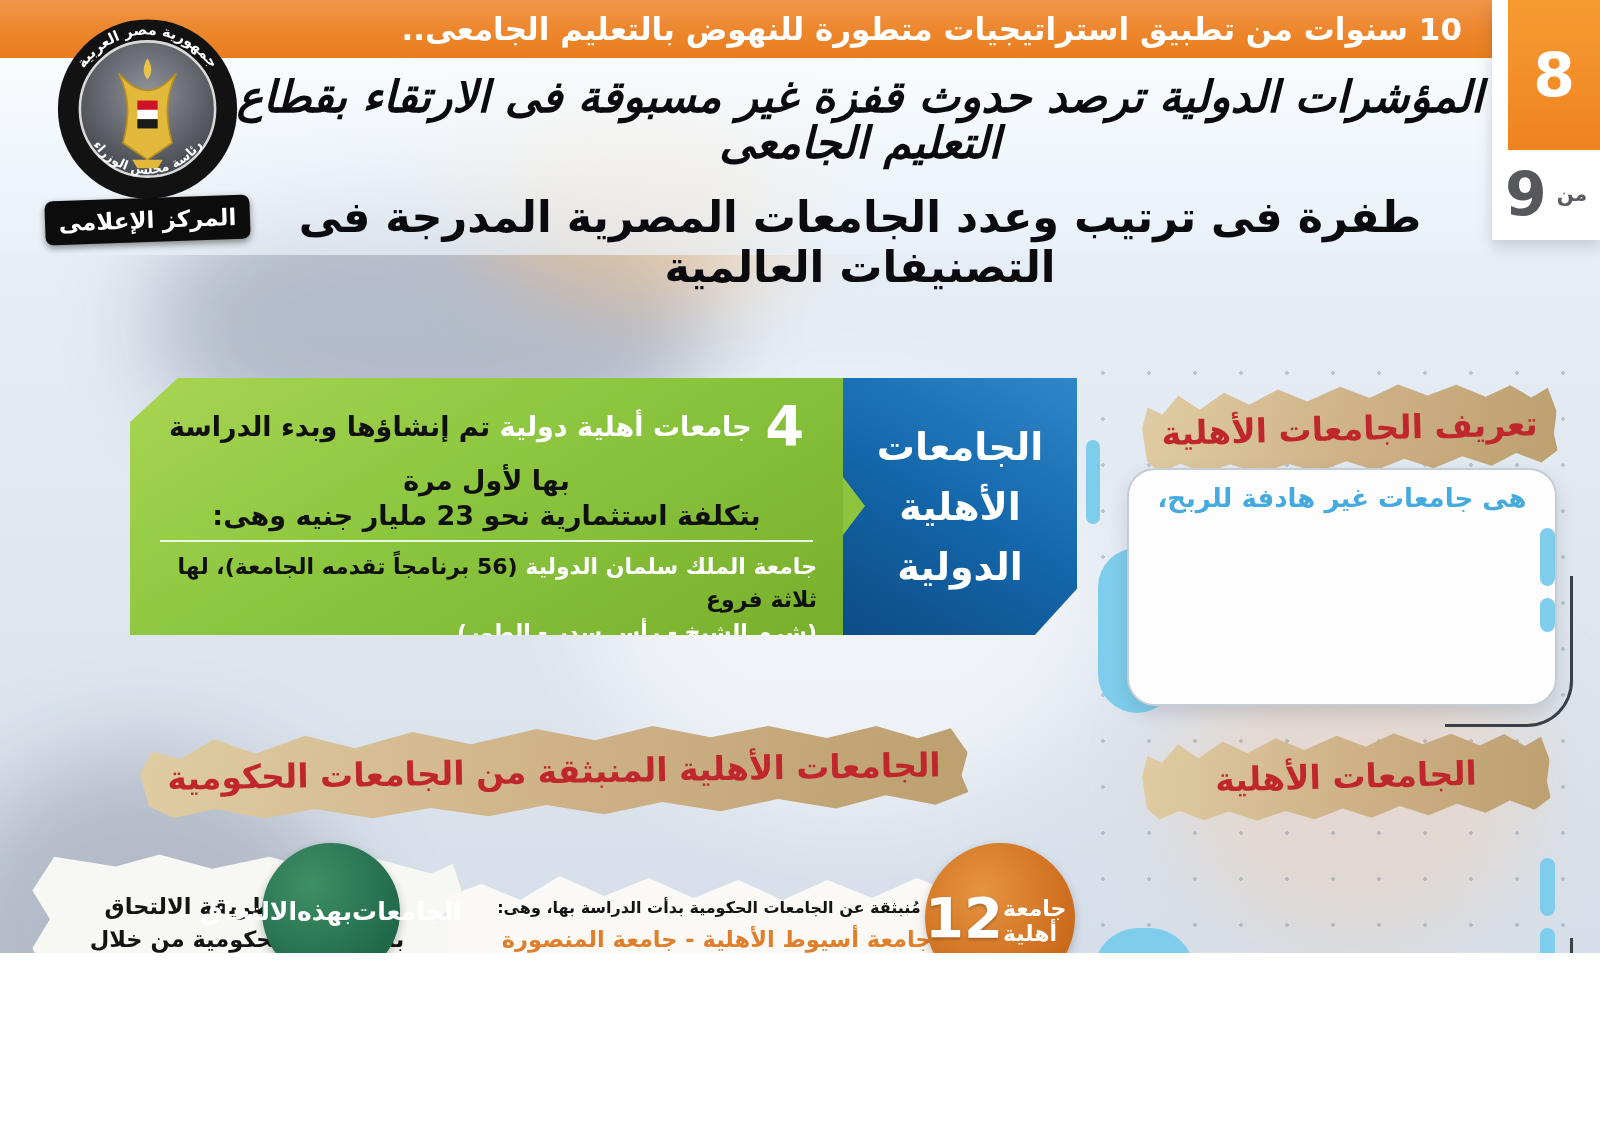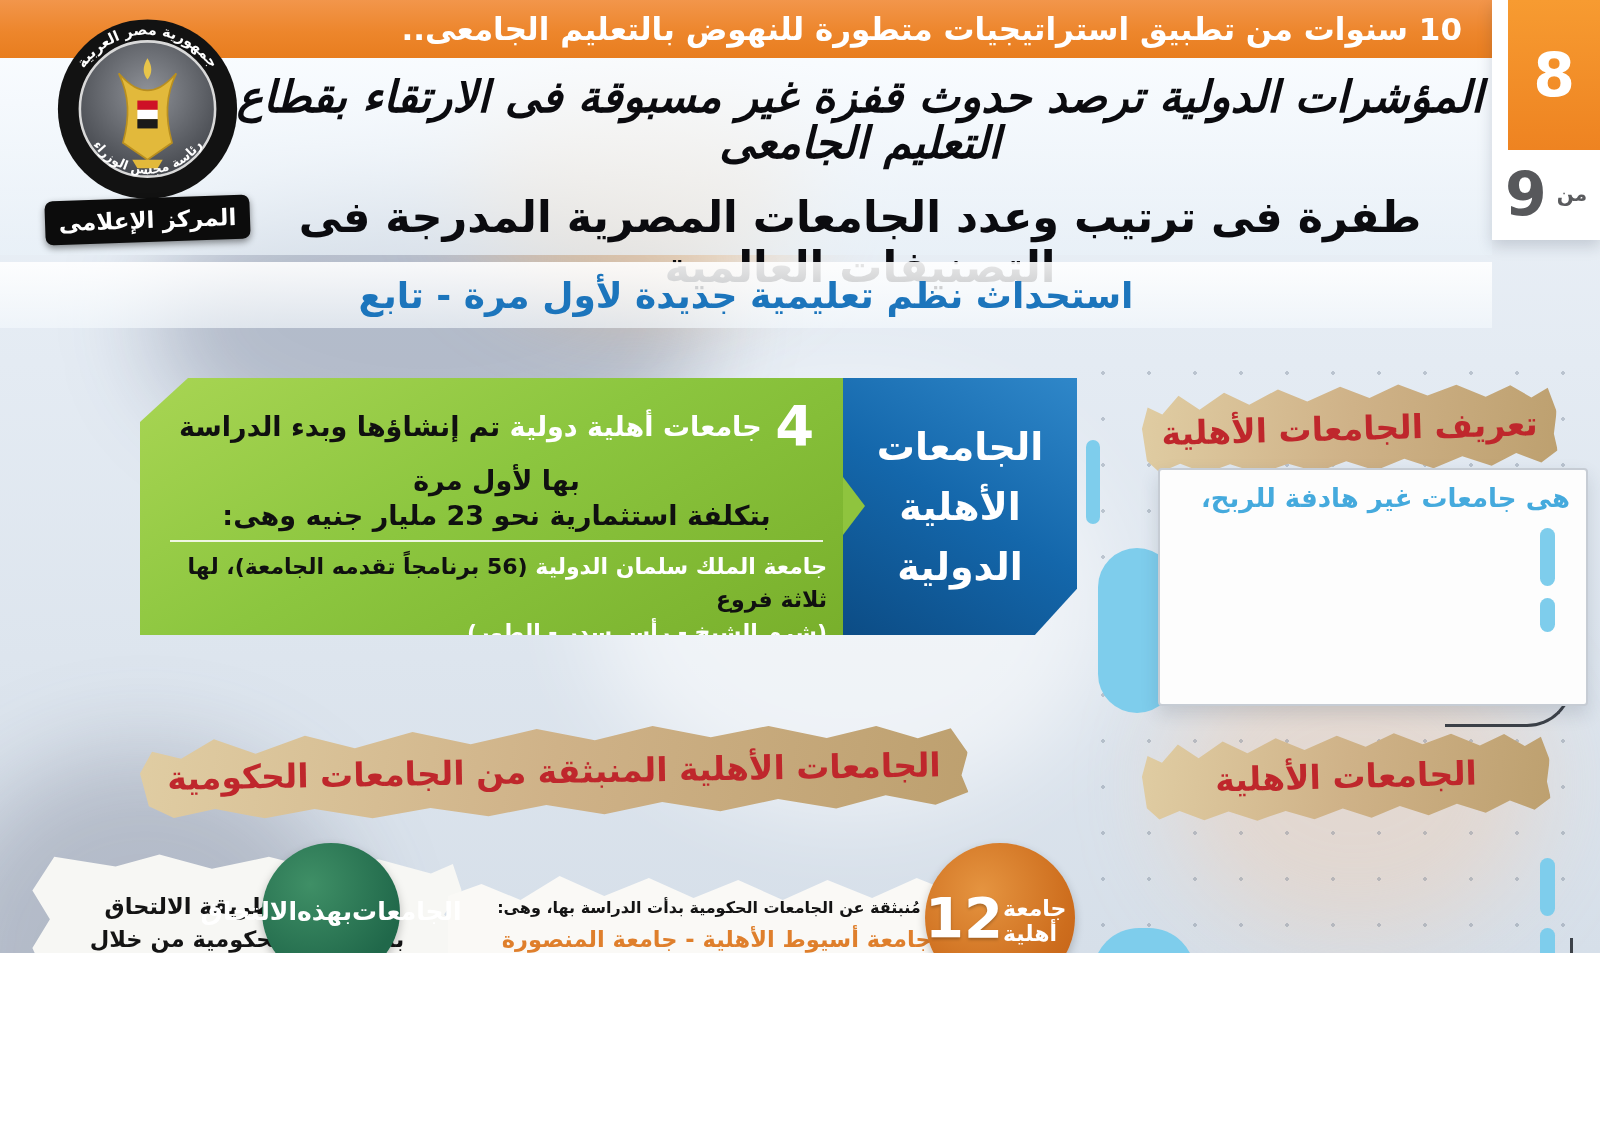--- a/index.html
+++ b/index.html
@@ -48,21 +48,21 @@
   .t2{font-size:43px;margin-top:26px;}
   
   .subband{position:absolute;left:0;top:262px;width:1492px;height:66px;z-index:4;
     background:linear-gradient(180deg,rgba(255,255,255,.9),rgba(243,248,252,.68));
     display:flex;align-items:center;justify-content:center;}
   .subtitle{color:#1c75bc;font-size:36px;font-weight:bold;direction:rtl;}
   
   .intl-card{position:absolute;left:130px;top:378px;width:713px;height:257px;z-index:3;direction:rtl;
     background:linear-gradient(150deg,#a8d553 0%,#8cc63f 45%,#78af2b 100%);
     clip-path:polygon(48px 0,100% 0,100% 100%,0 100%,0 44px);
-    padding:12px 26px 25px;box-sizing:border-box;margin-left:10px;}
+    padding:12px 26px 25px;box-sizing:border-box;}
   .g-head{text-align:center;color:#101010;font-size:27px;font-weight:bold;line-height:1.3;}
   .g-num{font-size:56px;color:#fff;vertical-align:-9px;margin-left:4px;}
   .g-hl{color:#fff;}
   .g-sep{height:2px;background:rgba(255,255,255,.85);margin:7px 4px 8px;}
   .g-items{font-size:22px;font-weight:bold;text-align:right;line-height:33px;color:#101010;}
   .g-items .w{color:#fff;}
   .intl-label{position:absolute;left:843px;top:378px;width:234px;height:257px;z-index:3;
     background:linear-gradient(210deg,#2f87c9 0%,#1467ab 50%,#0c4c85 100%);
     clip-path:polygon(0 0,100% 0,100% 82%,82% 100%,0 100%);
     display:flex;flex-direction:column;align-items:center;justify-content:center;gap:16px;
@@ -71,22 +71,22 @@
     border-left:22px solid #8fc43e;border-top:29px solid transparent;border-bottom:29px solid transparent;}
   
   .torn-h{background:linear-gradient(100deg,#e0cda3 0%,#cfb288 50%,#bda06f 100%);z-index:3;
     clip-path:polygon(0% 45%,1.5% 22%,5% 30%,9% 10%,14% 26%,20% 8%,26% 22%,33% 6%,40% 20%,48% 5%,55% 18%,62% 4%,69% 17%,76% 6%,83% 20%,89% 8%,94% 22%,98% 12%,100% 38%,99.2% 62%,100% 80%,96% 93%,90% 82%,84% 95%,77% 84%,70% 96%,63% 85%,56% 97%,49% 86%,42% 97%,35% 87%,28% 97%,21% 86%,15% 95%,9% 84%,4% 93%,1% 80%);
     display:flex;align-items:center;justify-content:center;position:absolute;}
   .torn-text{color:#bf272c;font-size:33px;font-weight:bold;direction:rtl;}
   .h-def{left:1142px;top:382px;width:415px;height:92px;transform:rotate(-1.5deg);}
   .h-mid{left:140px;top:724px;width:828px;height:94px;transform:rotate(-1deg);}
   .h-priv{left:1142px;top:731px;width:408px;height:90px;transform:rotate(-1.5deg);}
   
-  .card{background:#fdfdfd;border:2px solid #c6ccd4;border-radius:4px;
-    box-shadow:0 8px 18px rgba(40,55,75,.15);box-sizing:border-box;direction:rtl;margin-left:31px;}
+  .card{background:#fdfdfd;border:2px solid #c6ccd4;border-radius:28px;
+    box-shadow:0 8px 18px rgba(40,55,75,.15);box-sizing:border-box;direction:rtl;text-align:center;}
   .def-card{position:absolute;left:1127px;top:468px;width:430px;height:238px;z-index:3;padding:13px 16px;}
   .lead{color:#45aadd;font-size:26px;font-weight:bold;}
   .body-text{color:#121212;font-size:24.5px;font-weight:bold;line-height:32px;margin-top:2px;}
   .priv-card{position:absolute;left:1127px;top:822px;width:430px;height:252px;z-index:3;padding:14px 16px;}
   .acc{position:absolute;background:#7ecdec;z-index:2;}
   .acc-blob1{left:1098px;top:548px;width:78px;height:165px;border-radius:39px;}
   .acc-p1{left:1540px;top:528px;width:15px;height:58px;border-radius:8px;z-index:4;}
   .acc-p2{left:1540px;top:598px;width:15px;height:34px;border-radius:8px;z-index:4;}
   .acc-p3{left:1086px;top:440px;width:14px;height:84px;border-radius:8px;}
   .acc-blob2{left:1093px;top:928px;width:102px;height:172px;border-radius:46px;}
@@ -181,23 +181,20 @@
     <div class="logo-ribbon">
       <span>المركز الإعلامى</span>
     </div>
   </div>
 
   <div class="title">
     <div class="t1">المؤشرات الدولية ترصد حدوث قفزة غير مسبوقة فى الارتقاء بقطاع التعليم الجامعى</div>
     <div class="t2">طفرة فى ترتيب وعدد الجامعات المصرية المدرجة فى التصنيفات العالمية</div>
   </div>
 
-  <div class="subband">
-    <div class="subtitle">استحداث نظم تعليمية جديدة لأول مرة - تابع</div>
-  </div>
 
   <div class="intl-card">
     <div class="g-head">
       <span class="g-num">4</span>
       <span class="g-hl">جامعات أهلية دولية</span>
       <span>تم إنشاؤها وبدء الدراسة بها لأول مرة</span><br>
       <span>بتكلفة استثمارية نحو 23 مليار جنيه وهى:</span>
     </div>
     <div class="g-sep"></div>
     <div class="g-items">

